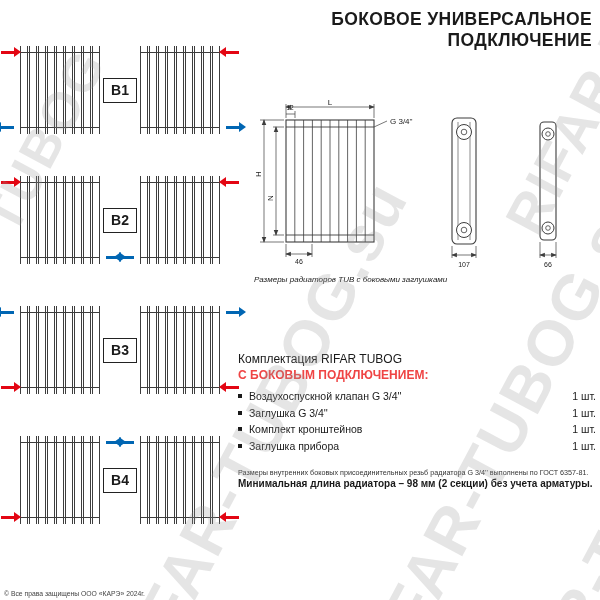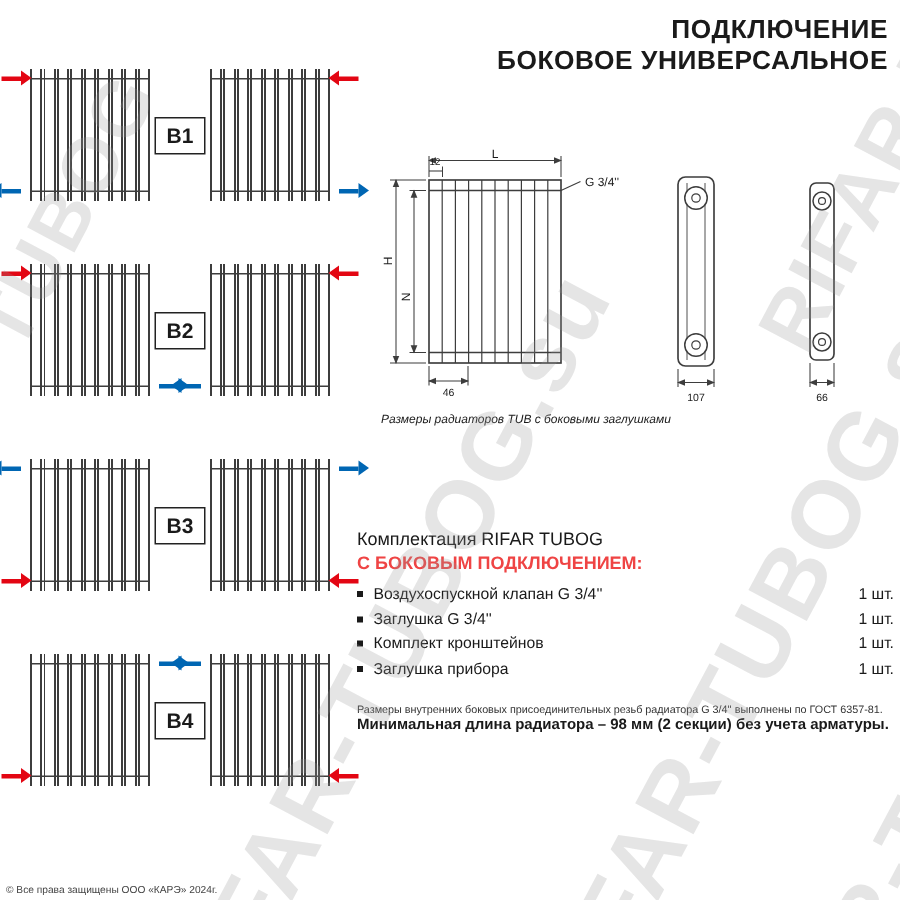--- a/index.html
+++ b/index.html
@@ -95,22 +95,22 @@
 
 <div class="page">
 
   <span class="wm wm1">TUBOG</span>
   <span class="wm wm2">RIFAR-TUBOG.su</span>
   <span class="wm wm3">RIFAR-TUBOG.su</span>
   <span class="wm wm4">RIFAR-TUBOG.su</span>
   <span class="wm wm5">RIFAR-TUBOG.su</span>
 
   <header class="title">
+    <div>БОКОВОЕ УНИВЕРСАЛЬНОЕ</div>
     <div>ПОДКЛЮЧЕНИЕ</div>
-    <div>БОКОВОЕ УНИВЕРСАЛЬНОЕ</div>
   </header>
 
   <section class="schemes">
 
     <div class="scheme-row">
       <div class="rad-wrap">
         <div class="radiator"></div>
         <span class="arrow red pos-tl pr"></span>
         <span class="arrow blue pos-bl pl"></span>
       </div>

